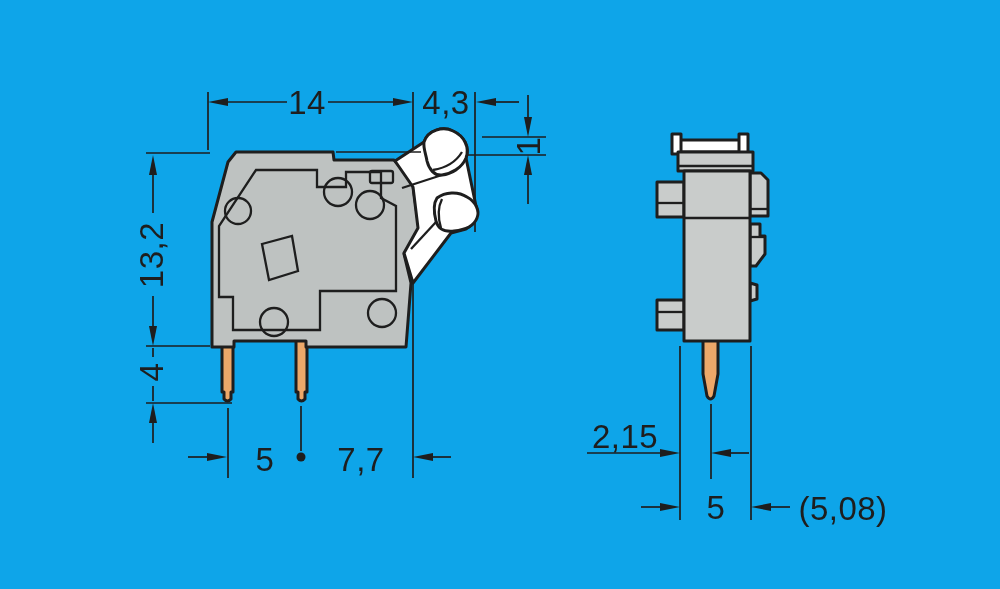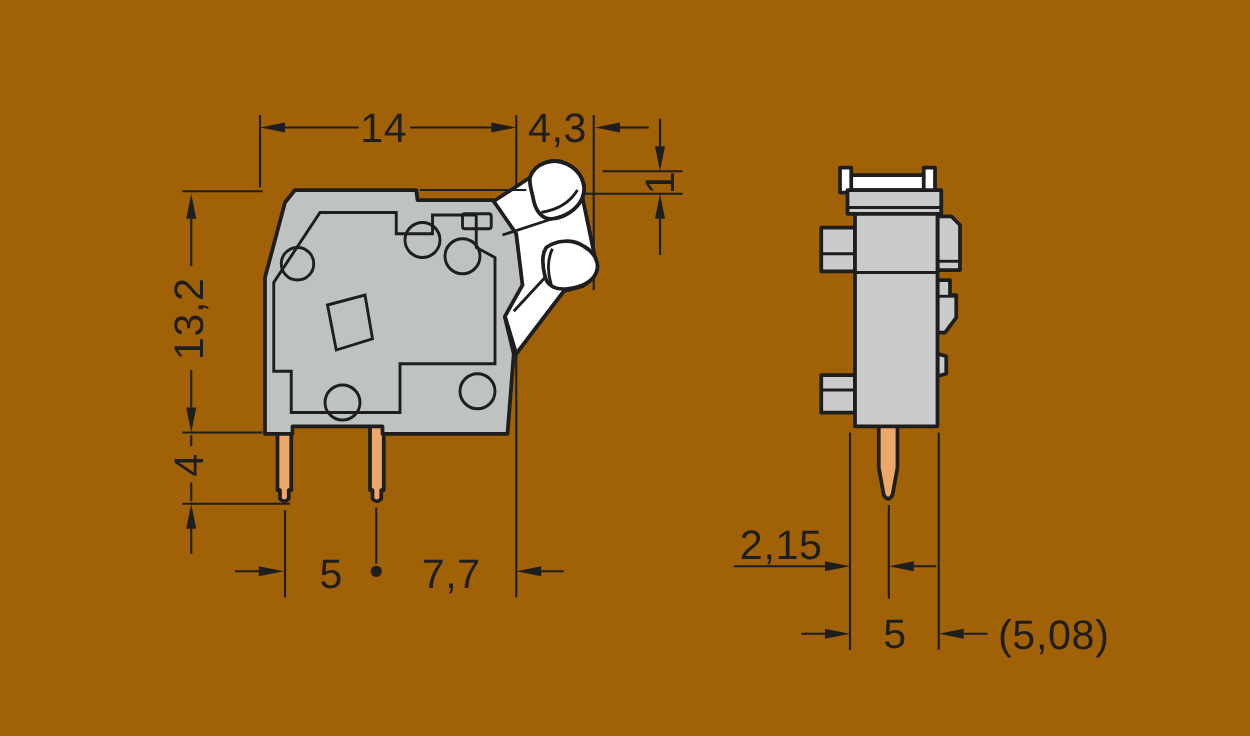--- a/index.html
+++ b/index.html
@@ -1,17 +1,17 @@
 <!DOCTYPE html>
 <html><head>
 <meta charset="utf-8">
 <style>
   html,body{margin:0;padding:0;}
   body{background:#ffffff;font-family:"Liberation Sans",sans-serif;}
-  .stage{position:relative;width:1000px;height:589px;background:#a16207;overflow:hidden;}
+  .stage{position:relative;width:1000px;height:589px;background:#0ea5e9;overflow:hidden;}
   svg{display:block;}
   .thin{stroke:#1e1e1e;stroke-width:1.7;fill:none;}
   .med{stroke:#1e1e1e;stroke-width:2.3;fill:none;}
   .out{stroke:#1e1e1e;stroke-width:3;stroke-linejoin:round;}
   .arr{fill:#1e1e1e;stroke:none;}
   .txt{font-family:"Liberation Sans",sans-serif;font-size:33px;fill:#1e1e1e;
        text-anchor:middle;dominant-baseline:central;letter-spacing:0.5px;}
 </style>
 </head>
 <body>

